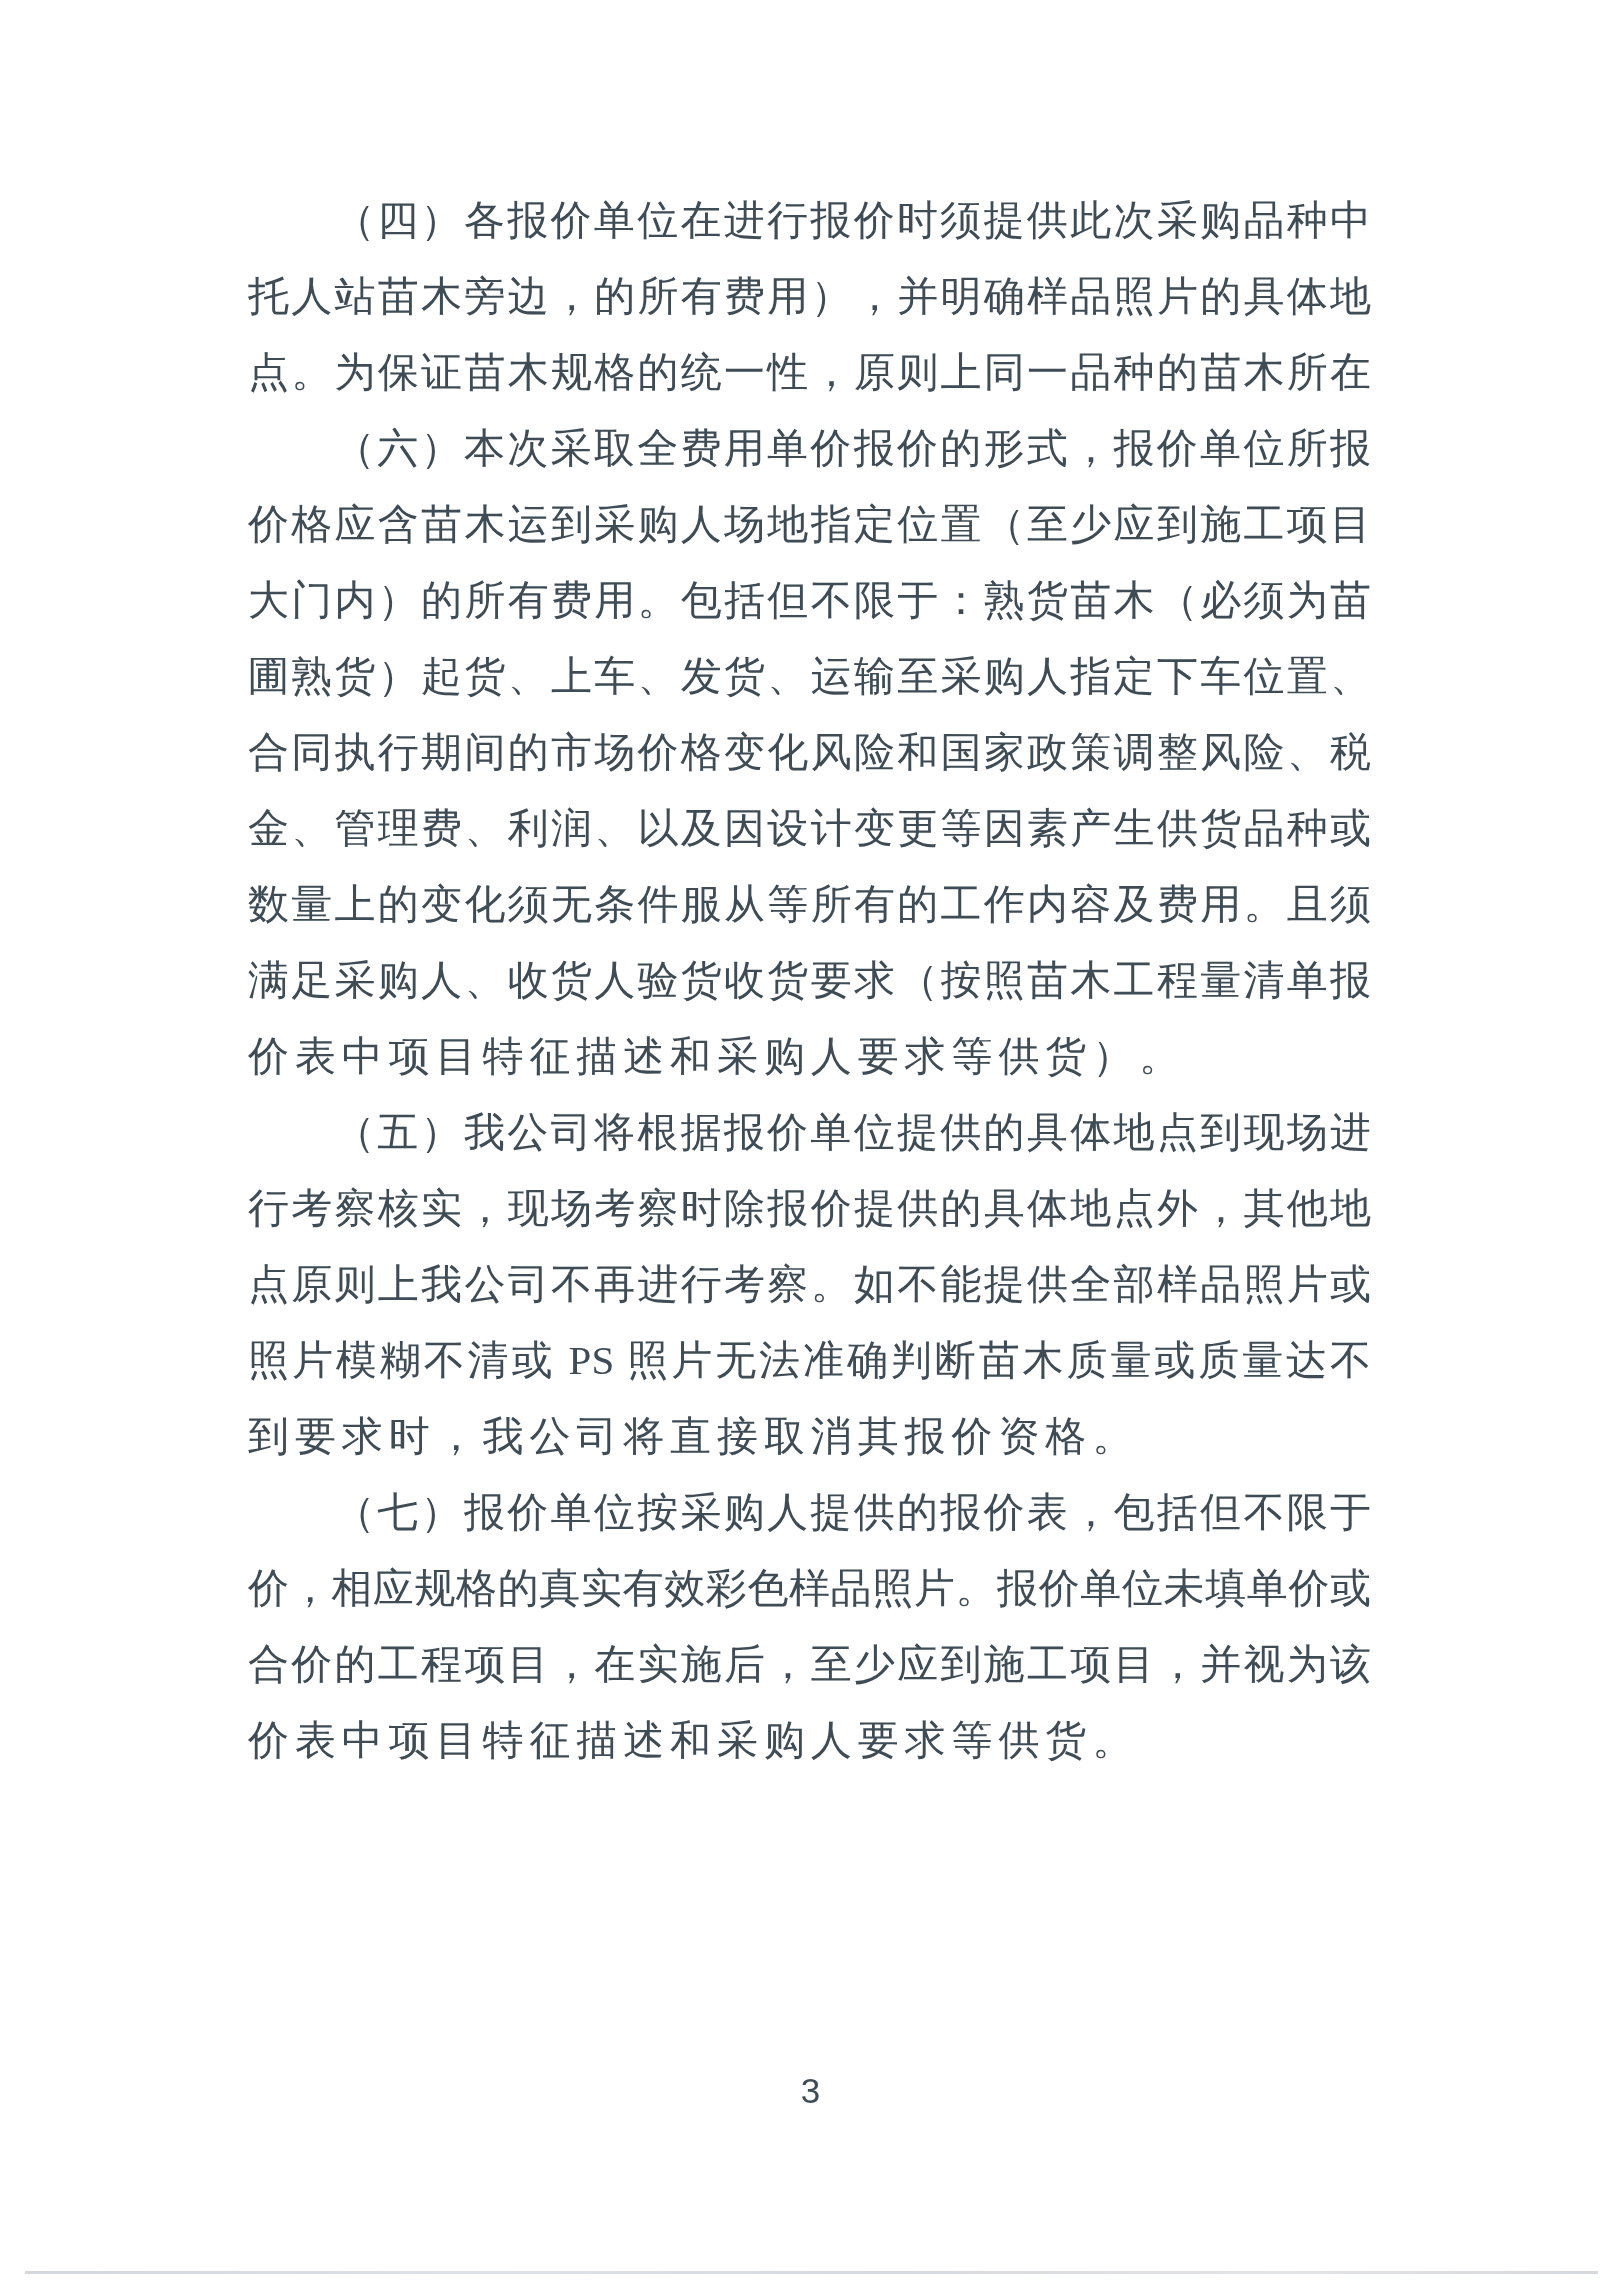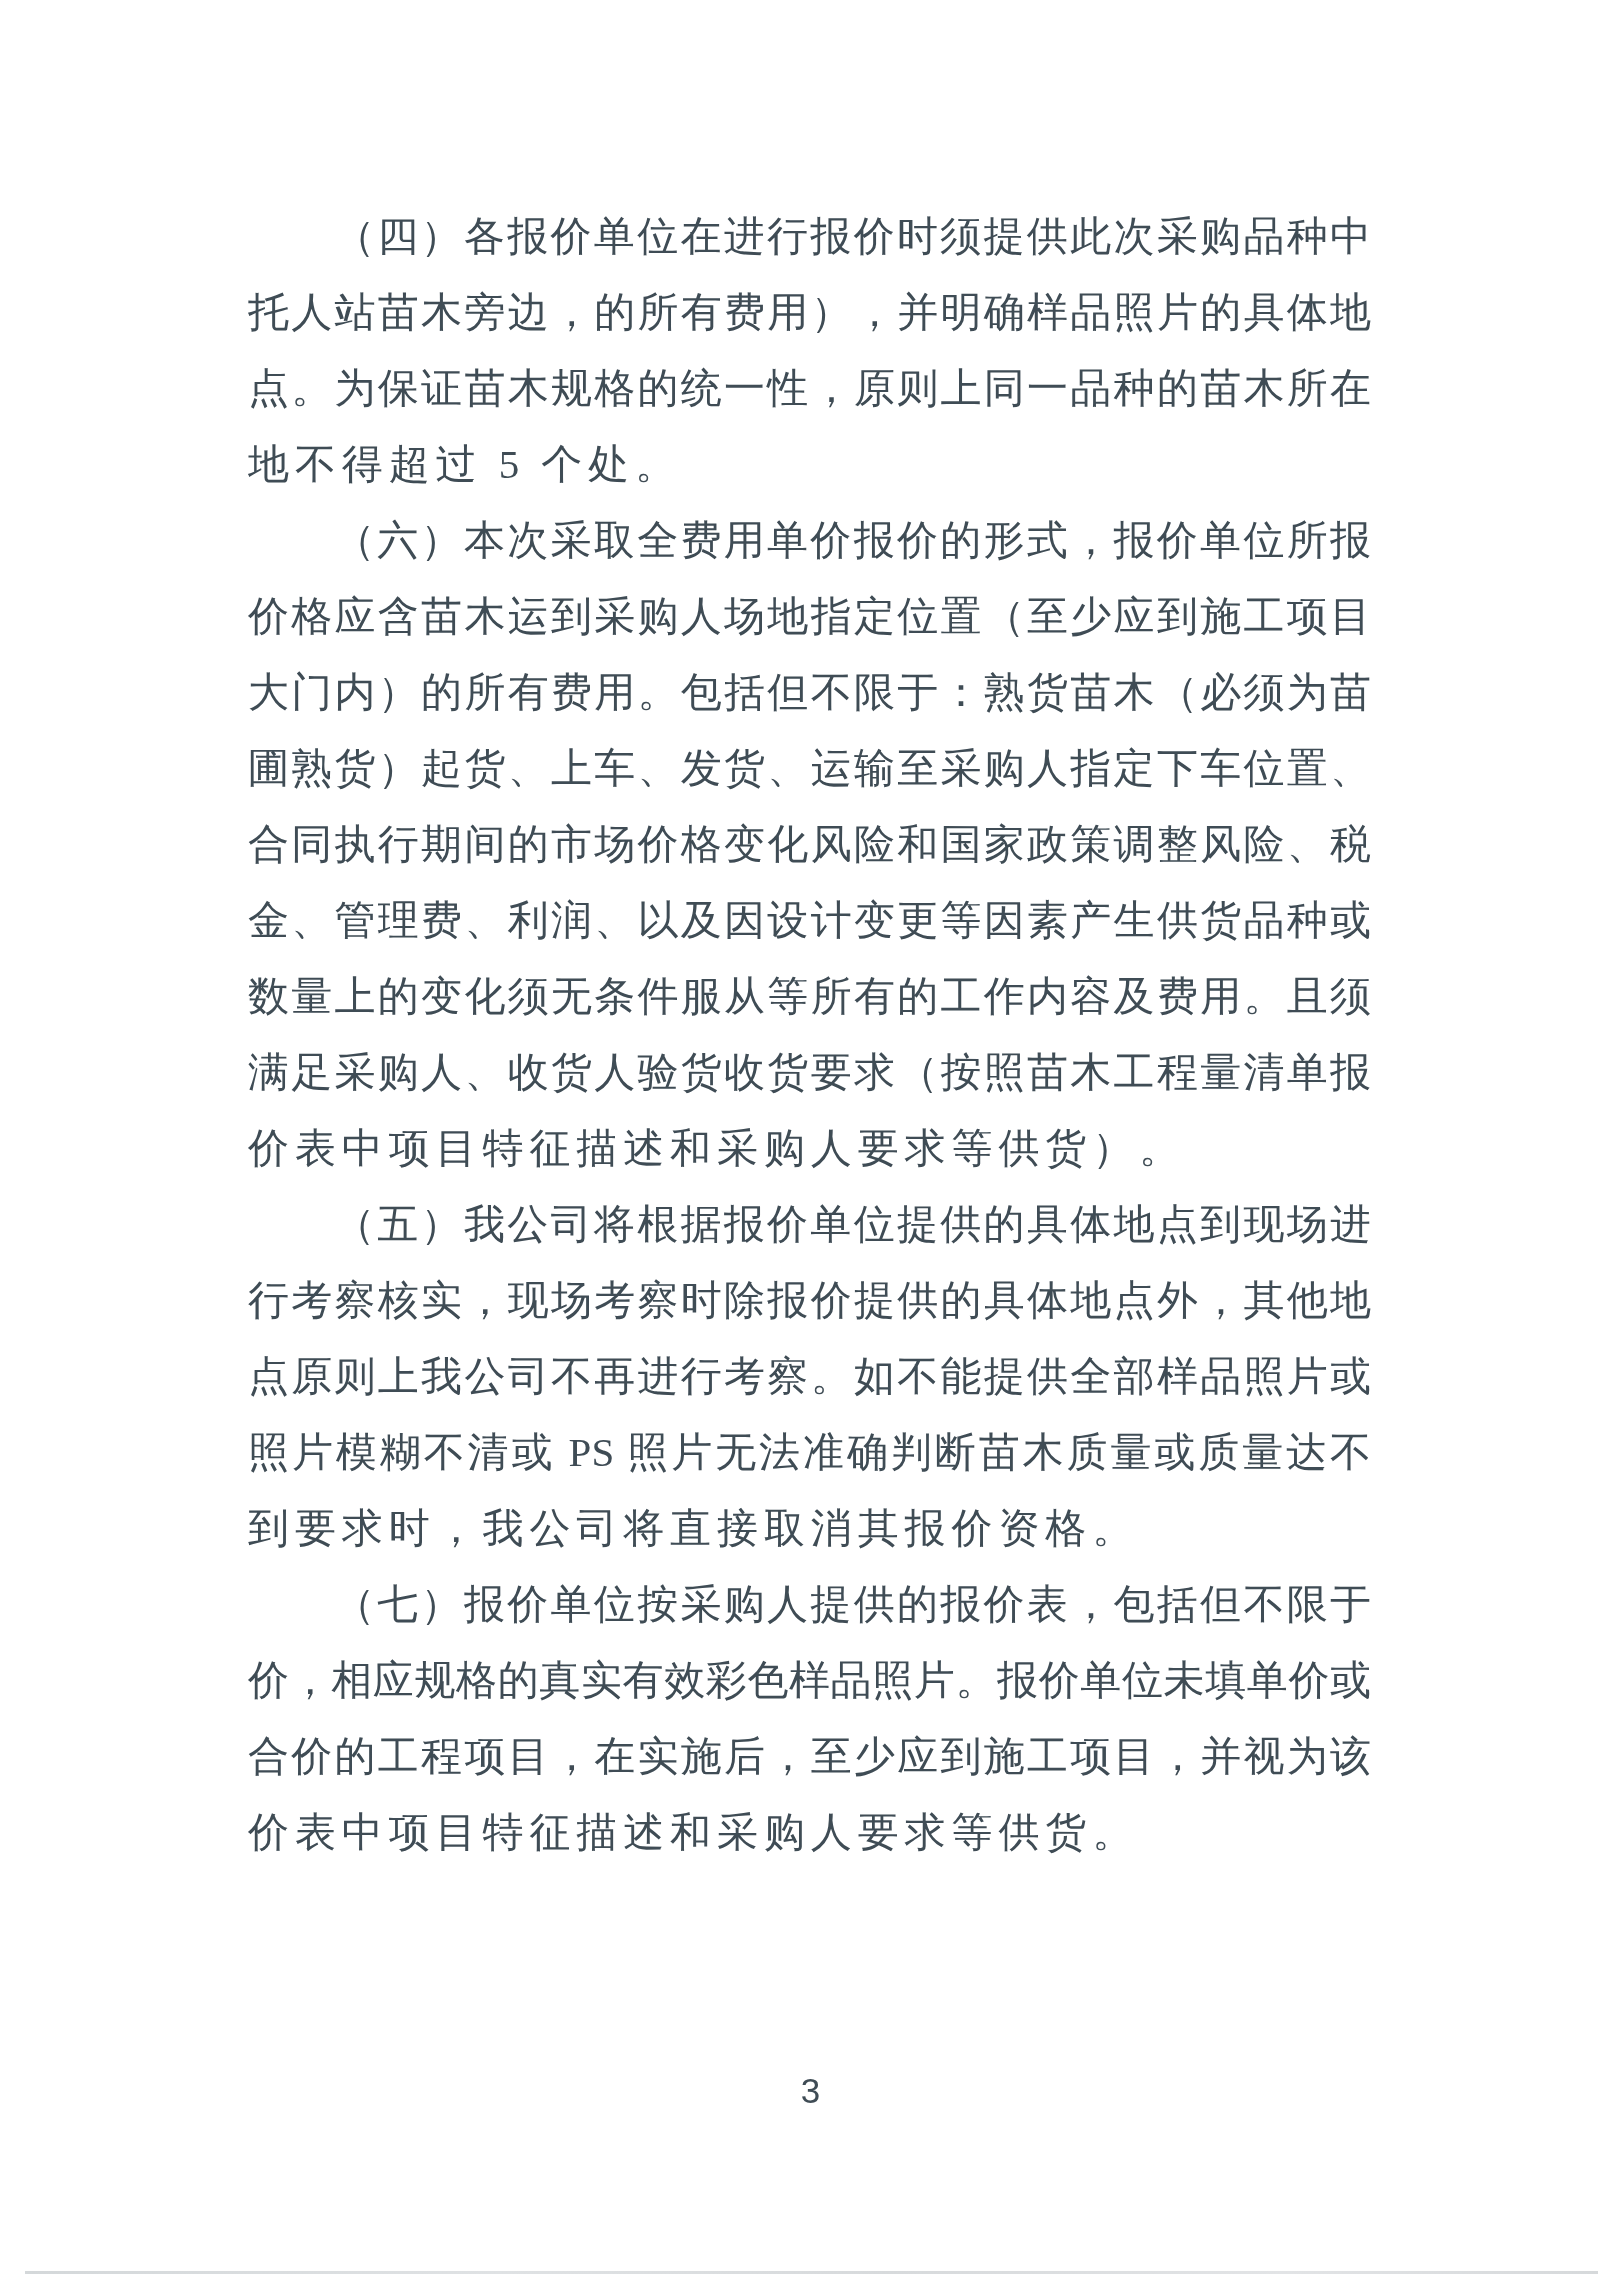--- a/index.html
+++ b/index.html
@@ -12,21 +12,21 @@
     width: 1621px;
     height: 2294px;
     background: #ffffff;
     overflow: hidden;
     font-family: "Liberation Serif", "DejaVu Serif", serif;
     color: #3f4c55;
   }
   .text-block {
     position: absolute;
     left: 248px;
-    top: 198px;
+    top: 182px;
     width: 1123px;
     font-size: 41px;
     line-height: 76px;
   }
   .para { margin: 0; padding: 0; }
   .line {
     height: 76px;
     text-align: justify;
     text-align-last: justify;
     text-justify: inter-ideograph;
@@ -65,21 +65,20 @@
 <body>
 
 <div class="page">
 
   <main class="text-block">
 
     <section class="para">
       <div class="line indent">（四）各报价单位在进行报价时须提供此次采购品种中</div>
       <div class="line">托人站苗木旁边，的所有费用），并明确样品照片的具体地</div>
       <div class="line">点。为保证苗木规格的统一性，原则上同一品种的苗木所在</div>
-      <div class="line lastline">地不得超过 5 个处。</div>
     </section>
 
     <section class="para">
       <div class="line indent">（六）本次采取全费用单价报价的形式，报价单位所报</div>
       <div class="line">价格应含苗木运到采购人场地指定位置（至少应到施工项目</div>
       <div class="line">大门内）的所有费用。包括但不限于：熟货苗木（必须为苗</div>
       <div class="line">圃熟货）起货、上车、发货、运输至采购人指定下车位置、</div>
       <div class="line">合同执行期间的市场价格变化风险和国家政策调整风险、税</div>
       <div class="line">金、管理费、利润、以及因设计变更等因素产生供货品种或</div>
       <div class="line">数量上的变化须无条件服从等所有的工作内容及费用。且须</div>

